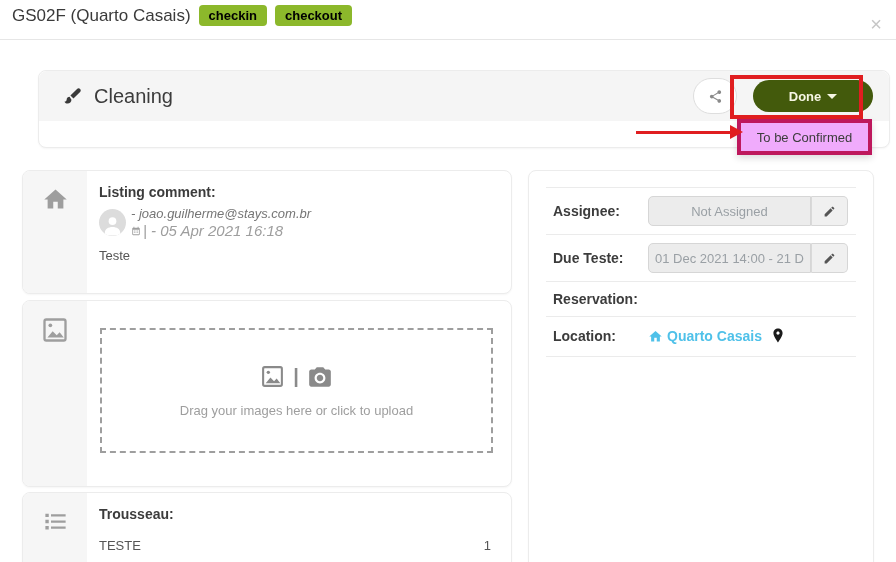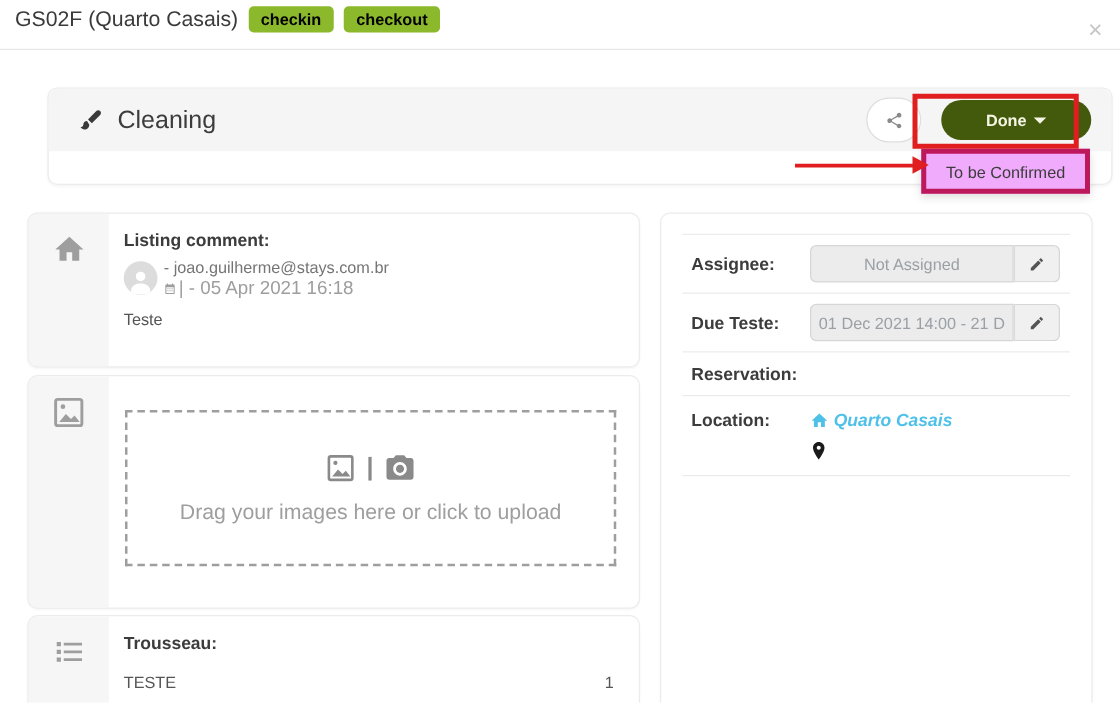--- a/index.html
+++ b/index.html
@@ -96,34 +96,34 @@
   .panel-body { flex: 1; padding: 13px 16px 12px 12px; }
   .section-title { font-size: 14px; font-weight: bold; color: #3c3c3c; }
 
   .comment-card { left: 22px; top: 170px; width: 490px; height: 124px; }
   .comment-meta { display: flex; align-items: center; margin-top: 6px; }
   .avatar {
     width: 27px; height: 27px; border-radius: 50%; background: #dcdcdc;
     overflow: hidden; display: flex; align-items: flex-end; justify-content: center;
     flex-shrink: 0;
   }
-  .comment-meta-text { margin-left: 5px; }
+  .comment-meta-text { margin-left: 5px; font-style: italic; }
   .comment-author { font-size: 13px; color: #757575; }
   .comment-date { font-size: 15px; color: #9e9e9e; display: flex; align-items: center; gap: 2px; margin-top: 1px; }
   .comment-body { font-size: 13px; color: #555; margin-top: 9px; }
 
   .images-card { left: 22px; top: 300px; width: 490px; height: 187px; }
   .dropzone {
     margin: 14px 2px 0 1px; height: 125px; border: 2px dashed #9e9e9e;
     display: flex; flex-direction: column; align-items: center; justify-content: center;
     gap: 13px; cursor: pointer;
   }
   .dropzone-icons { display: flex; align-items: center; gap: 8px; color: #8a8a8a; }
   .dropzone-divider { font-size: 20px; color: #8a8a8a; font-weight: bold; }
-  .dropzone-hint { font-size: 17px; color: #9e9e9e; }
+  .dropzone-hint { font-size: 13px; color: #9e9e9e; }
 
   .trousseau-card { left: 22px; top: 492px; width: 490px; height: 92px; border-radius: 8px 8px 0 0; }
   .trousseau-row { display: flex; justify-content: space-between; margin-top: 16px; font-size: 13px; color: #555; padding-right: 4px; }
 
   
   .details-card {
     position: absolute; left: 528px; top: 170px; width: 346px; height: 400px;
     background: #fff; border: 1px solid #ececec; border-radius: 8px;
     padding: 16px 17px 0 17px;
     box-shadow: 0 1px 2px rgba(0,0,0,0.04);
@@ -146,21 +146,21 @@
     border-left: 1px solid #d9d9d9; border-radius: 0 5px 5px 0;
     display: flex; align-items: center; justify-content: center;
     color: #555; cursor: pointer;
   }
   .link-row { display: flex; align-items: center; gap: 7px; flex-wrap: wrap; }
   .cyan-link {
     display: inline-flex; align-items: center; gap: 4px;
     color: #4fc1e9; font-size: 14px; font-weight: bold; text-decoration: none; cursor: pointer;
   }
   .res-row { padding-top: 9px; padding-bottom: 9px; }
-  .loc-value { display: flex; flex-direction: column; gap: 9px; font-style: italic; }
+  .loc-value { display: flex; flex-direction: row; gap: 9px; }
   .pin-icon { color: #1b1b1b; cursor: pointer; margin-left: 1px; }
 </style>
 </head>
 <body>
 
 <div class="top-bar">
   <span class="page-title">GS02F (Quarto Casais)</span>
   <span class="badge">checkin</span>
   <span class="badge">checkout</span>
   <button class="close-btn">

